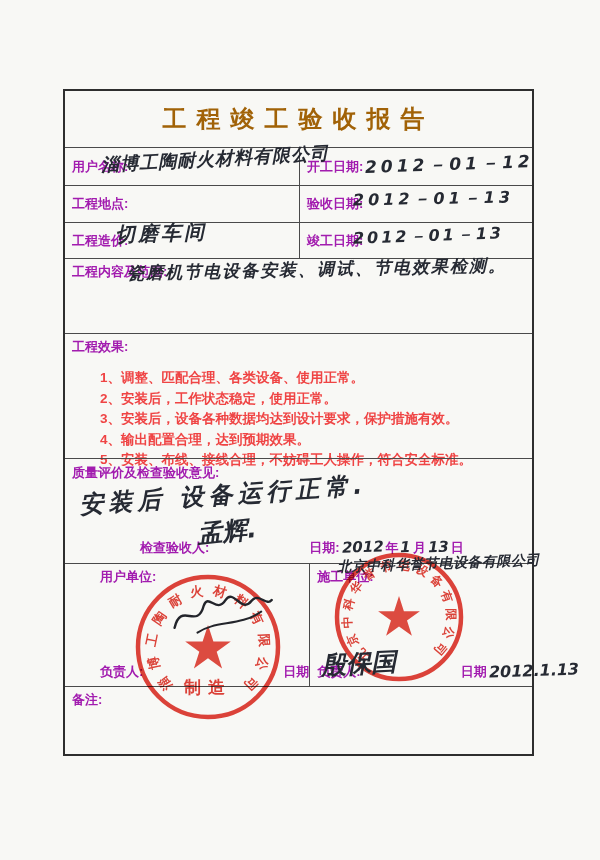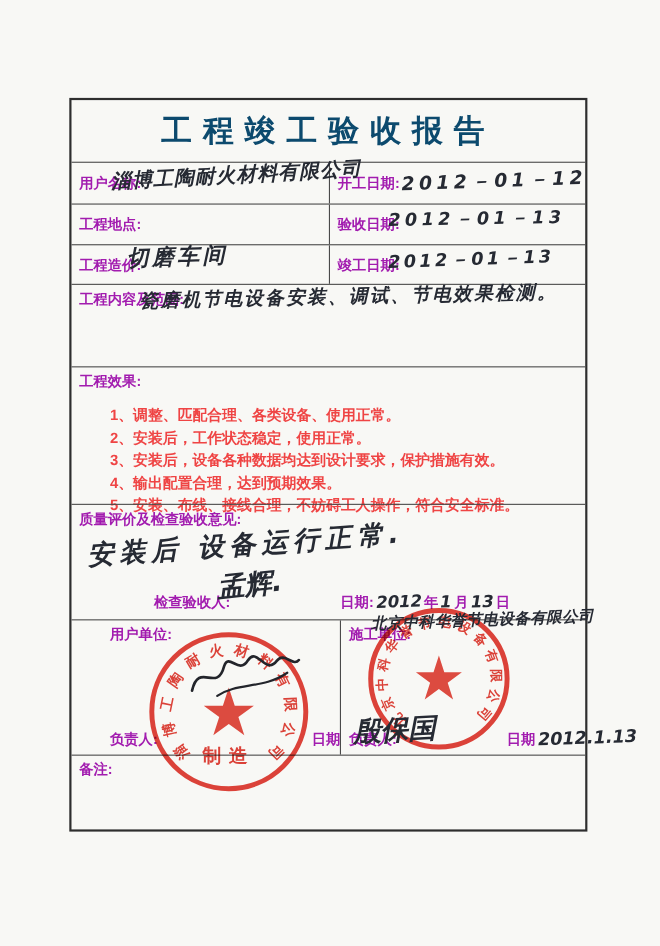--- a/index.html
+++ b/index.html
@@ -13,21 +13,21 @@
   }
   .page{position:absolute;inset:0;background:#f8f8f5;}
   .table{
     position:absolute;left:63px;top:89px;width:471px;height:667px;
     border:2px solid #2e2e2e;box-sizing:border-box;background:transparent;
   }
   .row{box-sizing:border-box;position:relative;border-top:1px solid #4a4a4a;}
   .row:first-child{border-top:none;}
   .title-row{height:56px;display:flex;align-items:center;justify-content:center;}
   .title-row h1{
-    margin:16px;font-size:28px;font-weight:700;letter-spacing:10px;color:#0c4a6e;
+    margin:16px;font-size:24px;font-weight:700;letter-spacing:10px;color:#a16207;
     font-family:"Liberation Serif","DejaVu Serif",serif;
   }
   .split{display:flex;}
   .h38{height:38px;} .h36{height:36px;} .h37{height:37px;}
   .h75{height:75px;} .h125{height:125px;} .h105{height:105px;}
   .h123{height:123px;padding-left:28px;} .h72{height:72px;}
   .cell{box-sizing:border-box;display:flex;align-items:center;padding-left:7px;}
   .cell.left{width:235px;border-right:1px solid #4a4a4a;}
   .cell.right{flex:1;}
   .cell.colcell{flex-direction:column;align-items:flex-start;justify-content:flex-start;padding-top:4px;}

